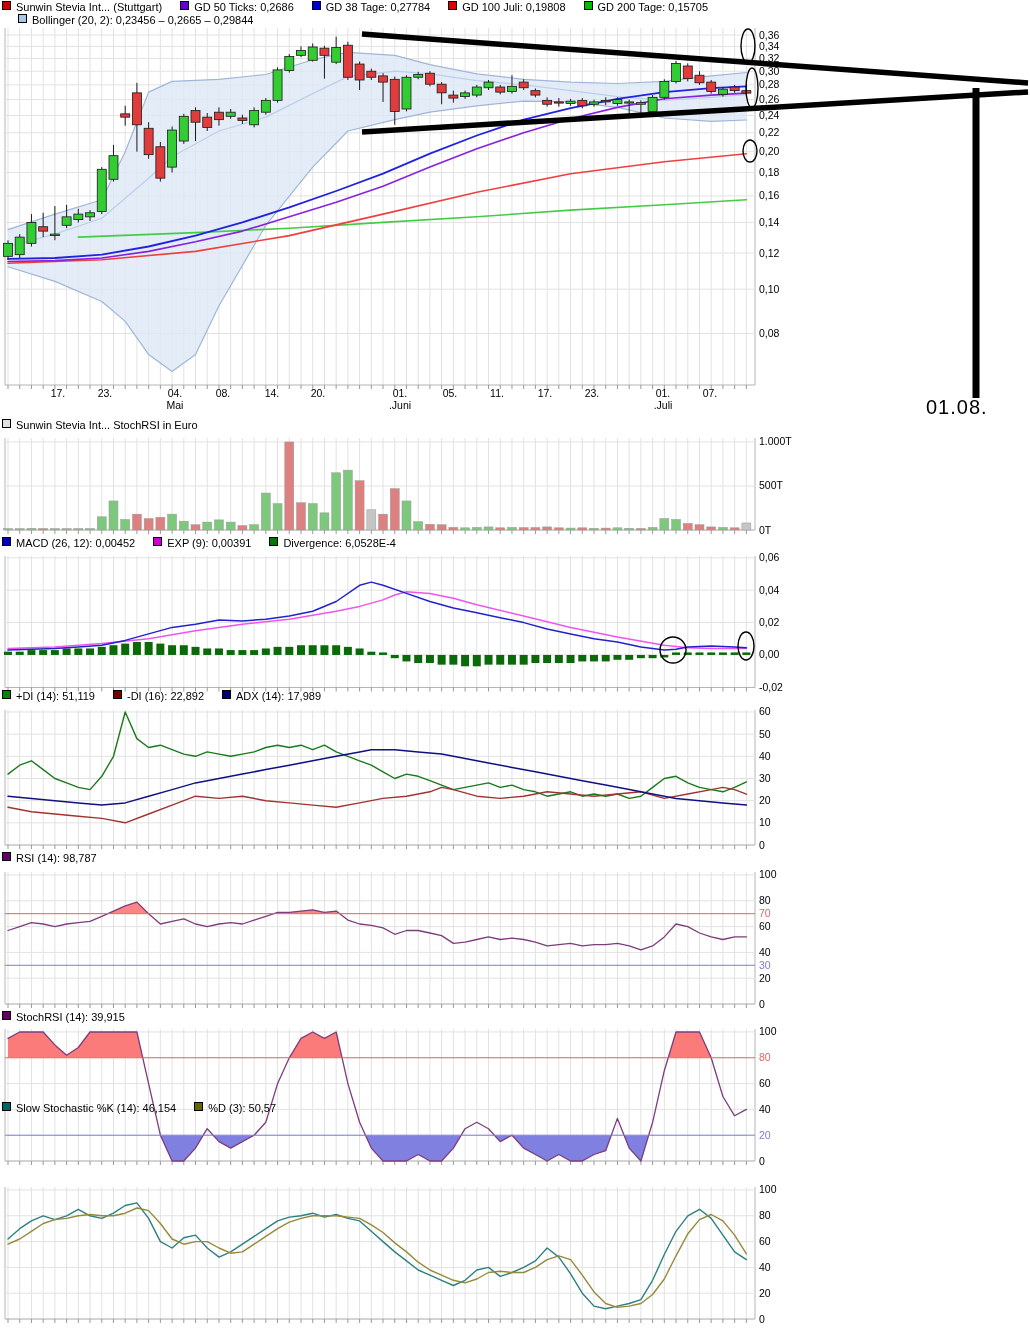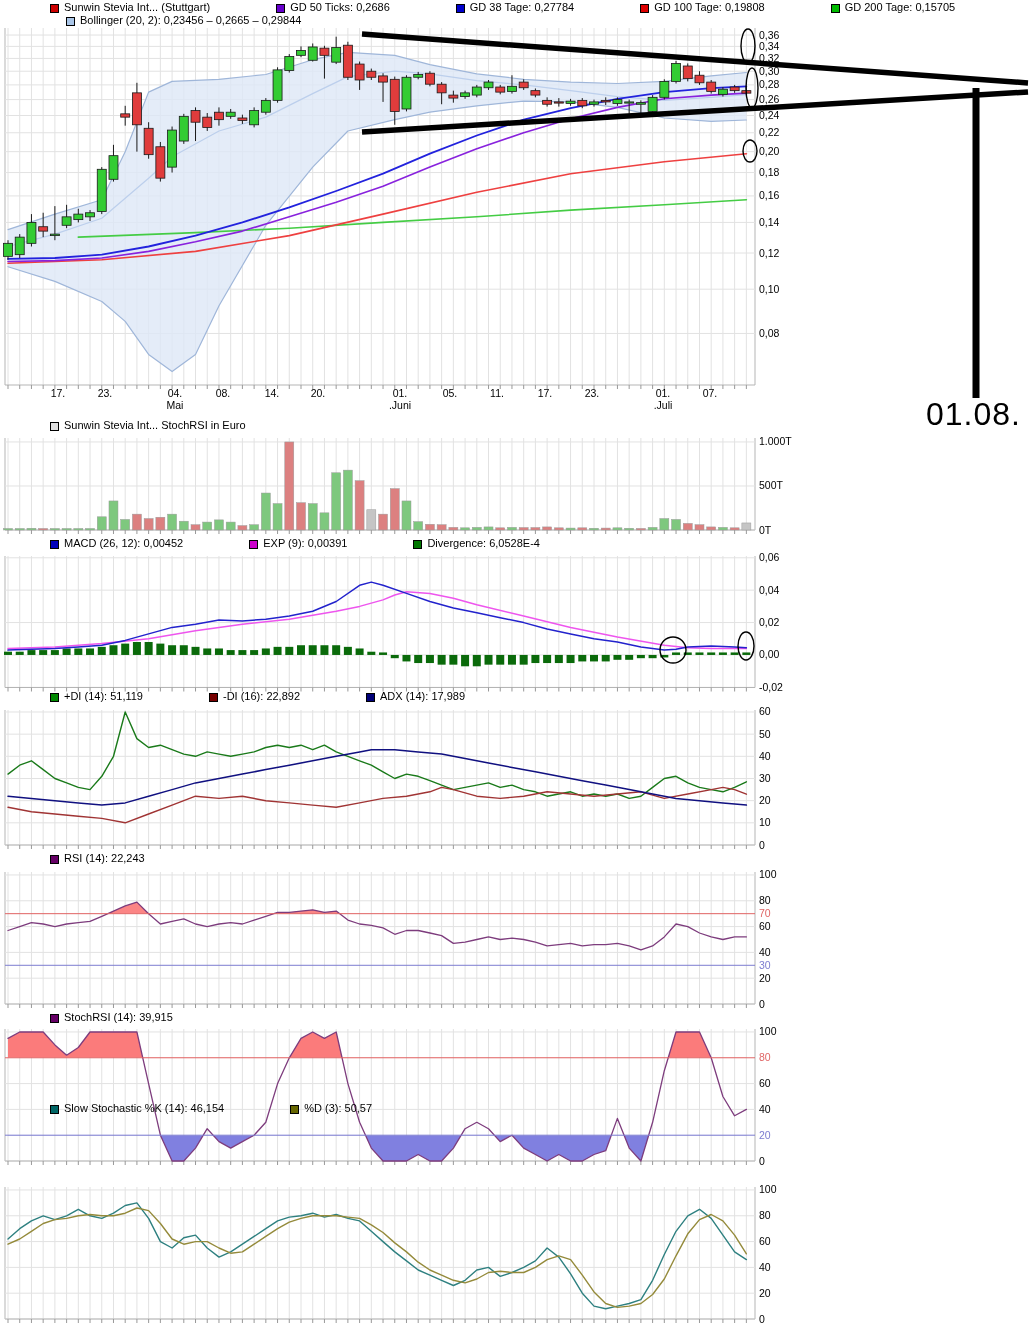--- a/index.html
+++ b/index.html
@@ -1,22 +1,22 @@
 <!DOCTYPE html>
 <html><head>
 <meta charset="utf-8">
 <style>
   html,body{margin:0;padding:0;background:#fff;}
   .canvas{position:relative;width:1030px;height:1329px;background:#fff;
           font-family:"Liberation Sans",sans-serif;overflow:hidden;}
   svg.layer{position:absolute;left:0;top:0;}
   .lg{position:absolute;display:flex;gap:18px;align-items:center;white-space:nowrap;}
-  .lg-item{display:flex;align-items:flex-end;gap:5px;font-size:11px;color:#000;margin-left:48px;}
+  .lg-item{display:flex;align-items:flex-start;gap:5px;font-size:11px;color:#000;}
   .sw{width:9px;height:9px;border:1px solid #000;box-sizing:border-box;flex:0 0 auto;}
-  #dateLabel{position:absolute;left:926px;top:396px;font-size:32px;color:#000;
+  #dateLabel{position:absolute;left:926px;top:396px;font-size:20px;color:#000;
              font-family:"Liberation Sans",sans-serif;letter-spacing:1px;}
 </style>
 </head>
 <body>
 
 <div class="canvas">
   <svg class="layer" id="chartSvg" width="1030" height="1329">
       <g>
         <line x1="8" y1="28" x2="8" y2="385" stroke="#e2e2e2" stroke-width="1"></line>
         <line x1="19.72" y1="28" x2="19.72" y2="385" stroke="#e2e2e2" stroke-width="1"></line>
@@ -1369,21 +1369,21 @@
       <div class="lg-item">
         <span class="sw" style="background: rgb(102, 0, 204);"></span>
         <span>GD 50 Ticks: 0,2686</span>
       </div>
       <div class="lg-item">
         <span class="sw" style="background: rgb(0, 0, 204);"></span>
         <span>GD 38 Tage: 0,27784</span>
       </div>
       <div class="lg-item">
         <span class="sw" style="background: rgb(221, 0, 0);"></span>
-        <span>GD 100 Tage: 0,19808</span>
+        <span>GD 100 Juli: 0,19808</span>
       </div>
       <div class="lg-item">
         <span class="sw" style="background: rgb(0, 187, 0);"></span>
         <span>GD 200 Tage: 0,15705</span>
       </div>
     </div>
   <div class="lg" id="lg-price2" style="left:18px;top:14px">
       <div class="lg-item">
         <span class="sw" style="background: rgb(170, 198, 232);"></span>
         <span>Bollinger (20, 2): 0,23456 – 0,2665 – 0,29844</span>
@@ -1419,21 +1419,21 @@
         <span>-DI (16): 22,892</span>
       </div>
       <div class="lg-item">
         <span class="sw" style="background: rgb(0, 0, 119);"></span>
         <span>ADX (14): 17,989</span>
       </div>
     </div>
   <div class="lg" id="lg-rsi" style="left:2px;top:852px">
       <div class="lg-item">
         <span class="sw" style="background: rgb(102, 0, 102);"></span>
-        <span>RSI (14): 22,243</span>
+        <span>RSI (14): 98,787</span>
       </div>
     </div>
   <div class="lg" id="lg-stochrsi" style="left:2px;top:1011px">
       <div class="lg-item">
         <span class="sw" style="background: rgb(102, 0, 102);"></span>
         <span>StochRSI (14): 39,915</span>
       </div>
     </div>
   <div class="lg" id="lg-slowstoch" style="left:2px;top:1102px">
       <div class="lg-item">

